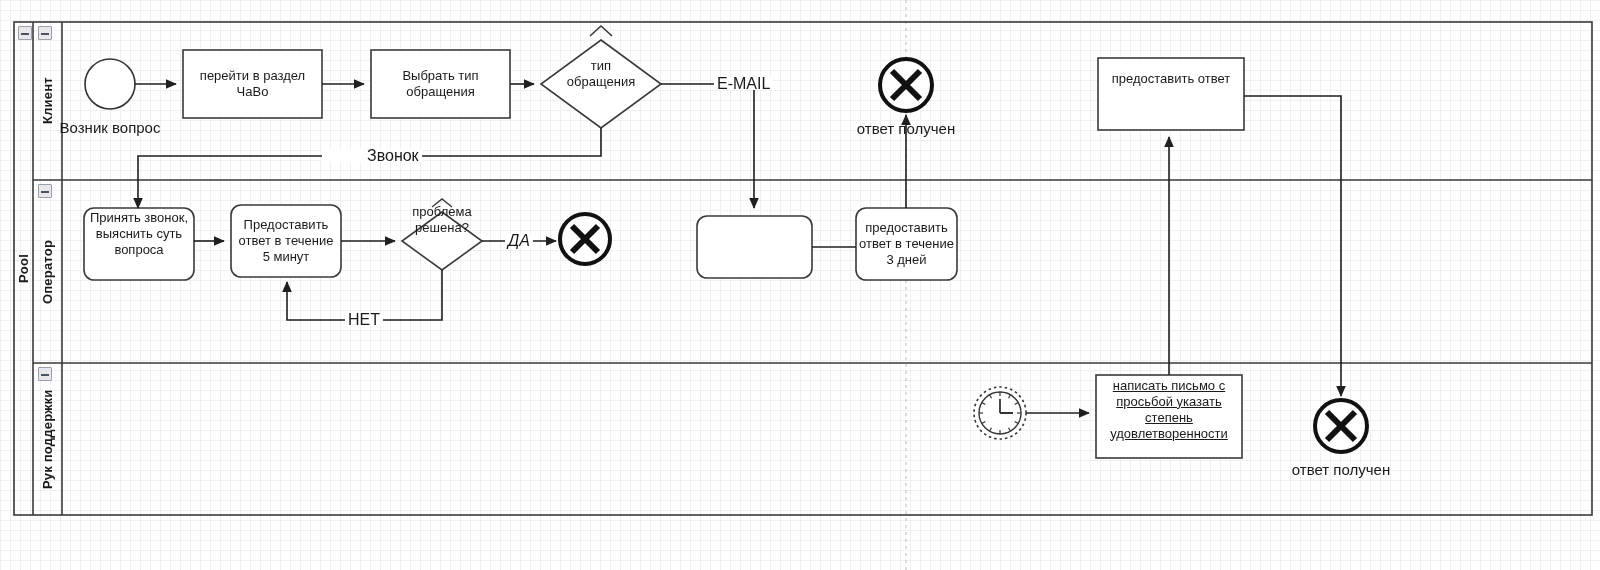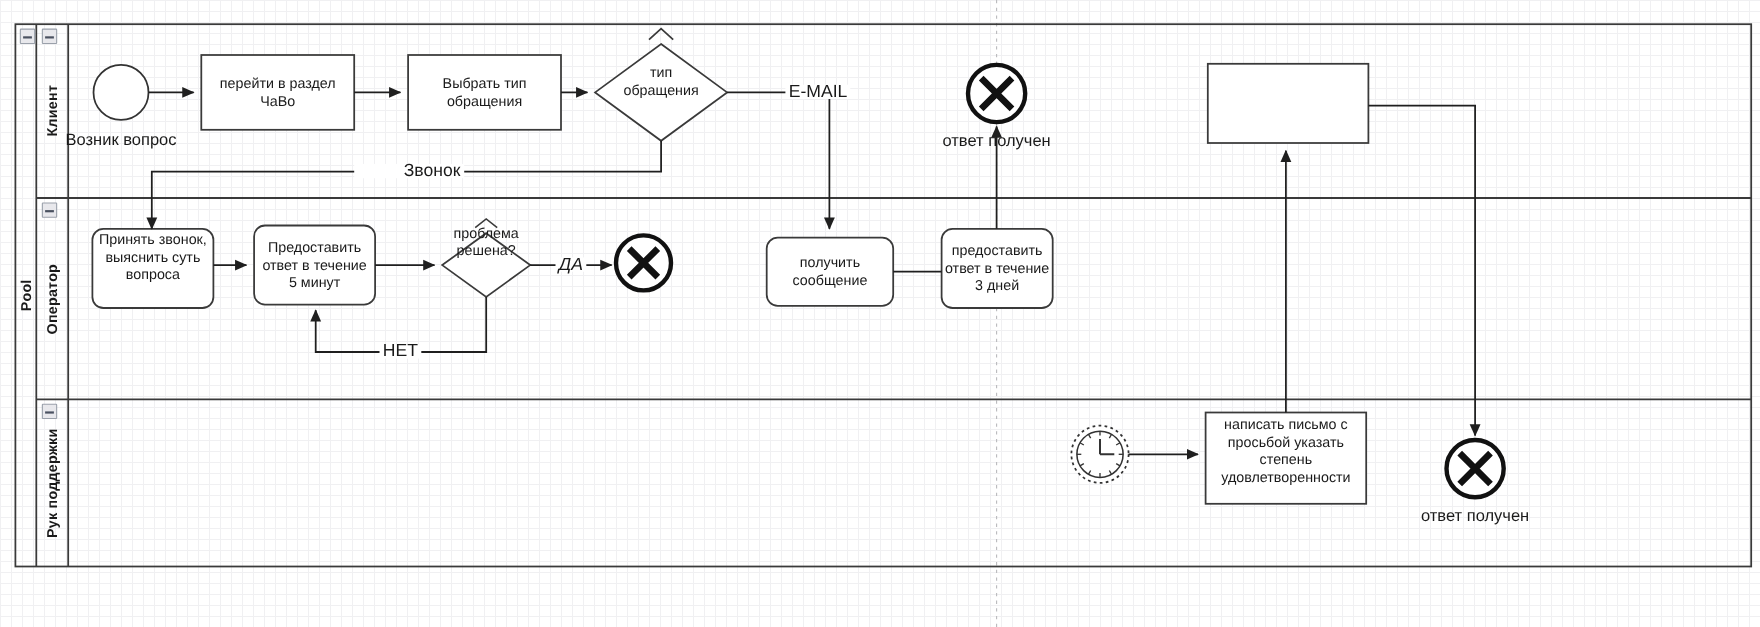--- a/index.html
+++ b/index.html
@@ -186,41 +186,40 @@
 ЧаВо</div>
 
   <div class="boxlbl" style="left:371px;top:50px;width:139px;height:68px;">Выбрать тип
 обращения</div>
 
   <div class="boxlbl" style="left:541px;top:50px;width:120px;height:48px;">тип
 обращения</div>
 
   <div class="lbl" style="left:836px;top:121px;width:140px;">ответ получен</div>
 
+  <div class="boxlbl" style="left:1098px;top:58px;width:146px;height:42px;">предоставить ответ</div>
 
   <div class="boxlbl" style="left:84px;top:208px;width:110px;height:51px;">Принять звонок,
 выяснить суть
 вопроса</div>
 
   <div class="boxlbl" style="left:231px;top:205px;width:110px;height:72px;">Предоставить
 ответ в течение
 5 минут</div>
 
   <div class="boxlbl" style="left:392px;top:198px;width:100px;height:44px;">проблема
 решена?</div>
 
-  <div class="boxlbl" style="left:697px;top:216px;width:115px;height:62px;">получить
-сообщение</div>
 
   <div class="boxlbl" style="left:856px;top:208px;width:101px;height:72px;">предоставить
 ответ в течение
 3 дней</div>
 
 
-  <div class="boxlbl" style="left:1096px;top:375px;width:146px;height:69px;">написать письмо с
+  <div class="boxlbl" style="left:1096px;top:375px;width:146px;height:69px;text-decoration:underline;">написать письмо с
 просьбой указать
 степень
 удовлетворенности</div>
 
   <div class="lbl" style="left:1271px;top:462px;width:140px;">ответ получен</div>
 
   <div class="edgelbl" style="left:714px;top:77px;">E-MAIL</div>
   <div class="edgelbl" style="left:322px;top:149px;padding-left:45px;">Звонок</div>
   <div class="edgelbl" style="left:505px;top:234px;font-style:italic;">ДА</div>
   <div class="edgelbl" style="left:345px;top:313px;">НЕТ</div>

